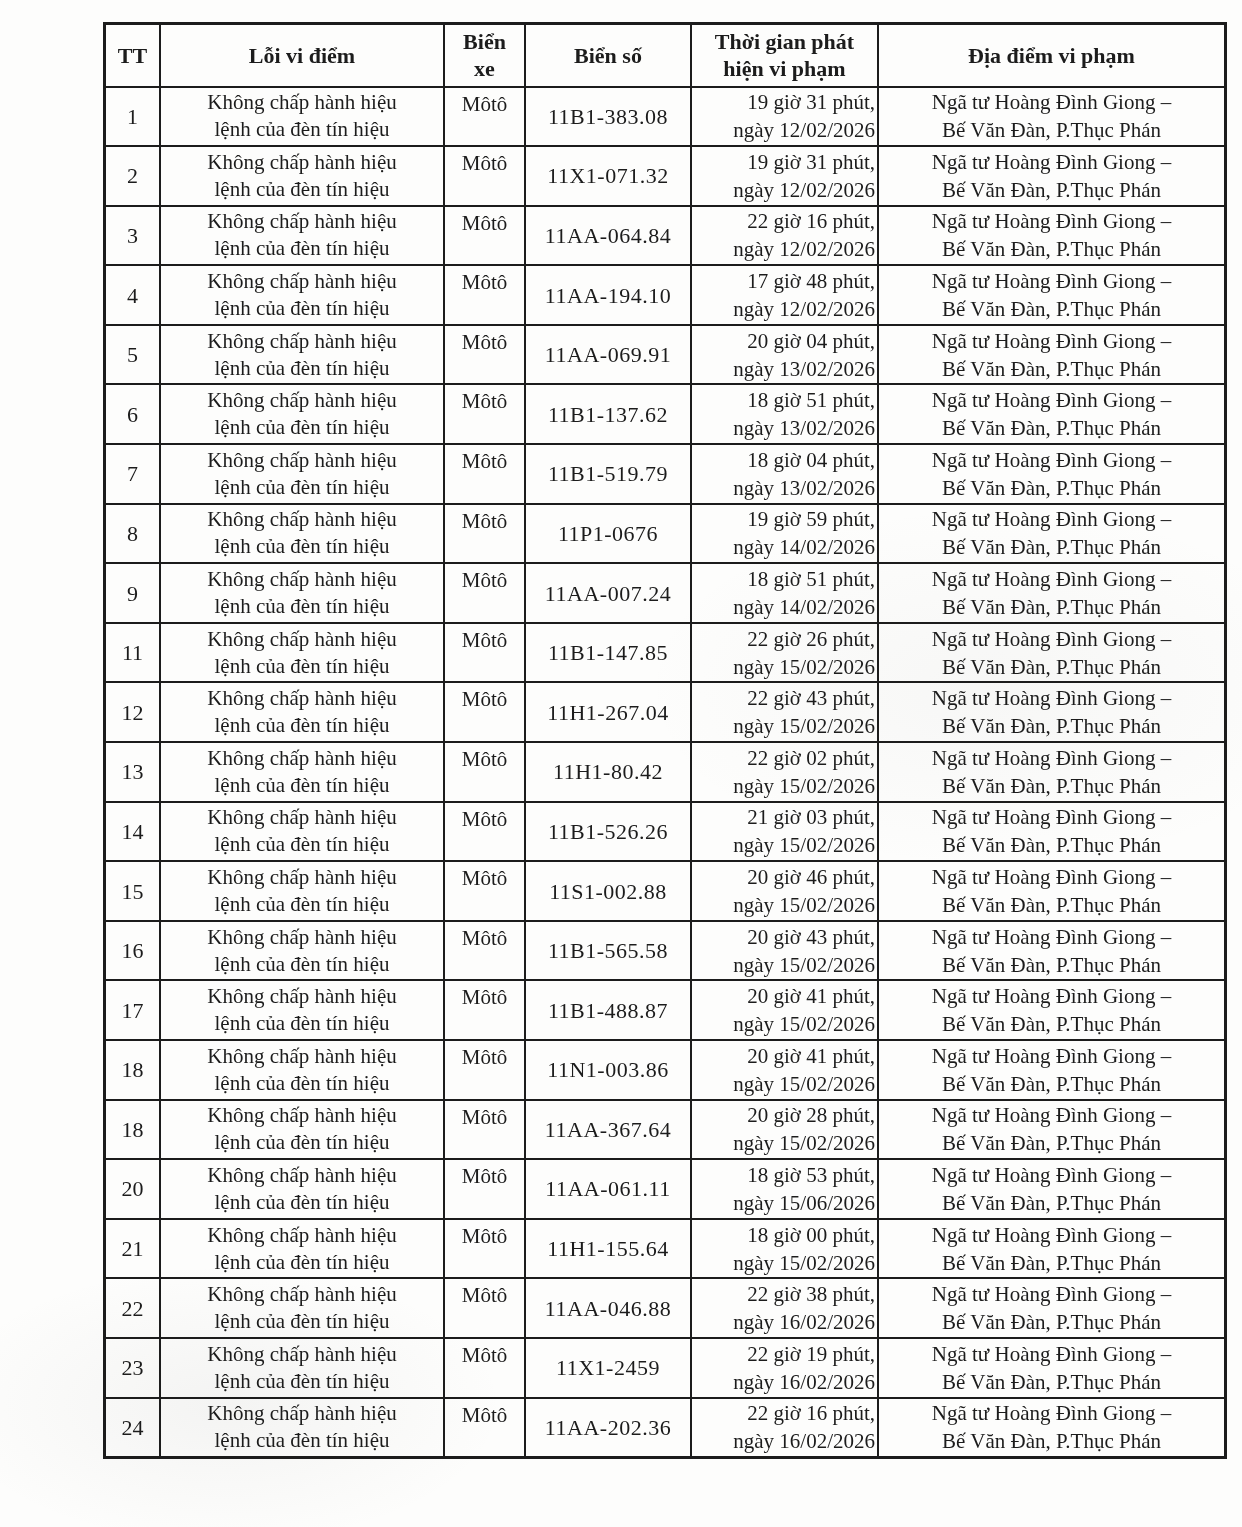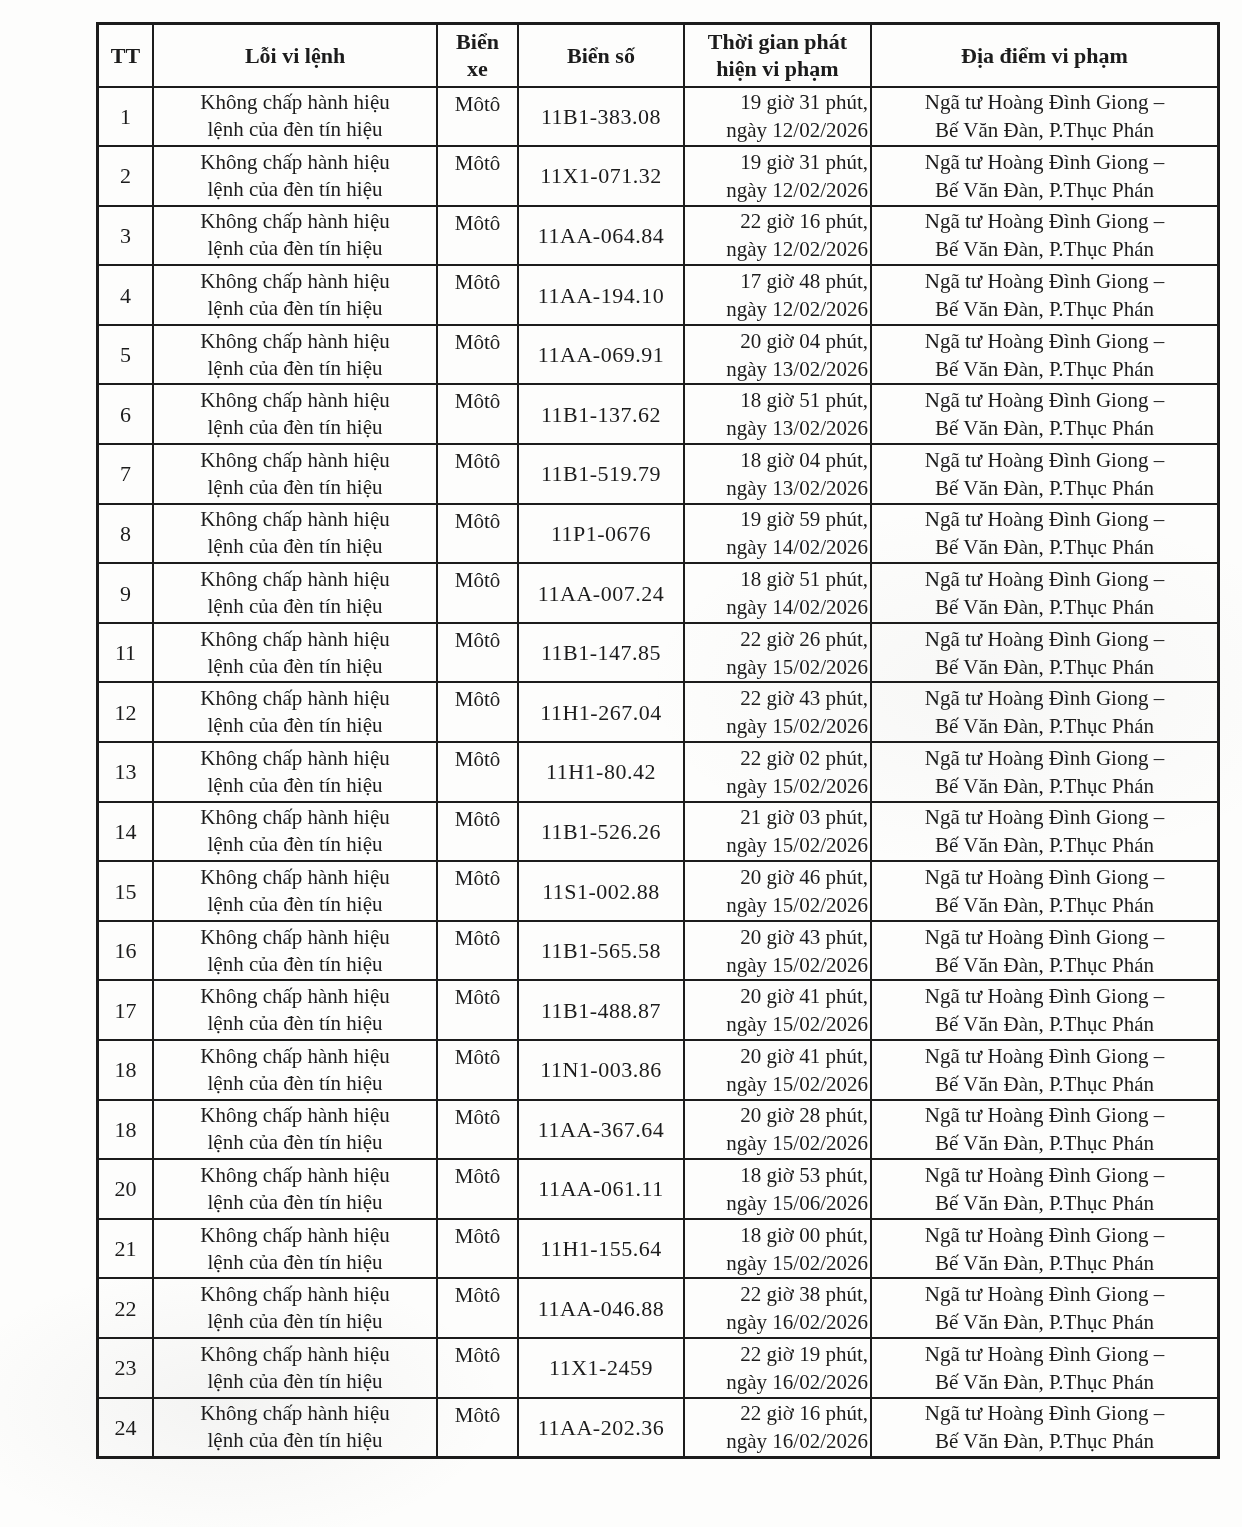--- a/index.html
+++ b/index.html
@@ -14,21 +14,21 @@
     background:
       radial-gradient(ellipse 400px 200px at 18% 92%, rgba(120,120,118,0.07), transparent 70%),
       radial-gradient(ellipse 500px 260px at 80% 45%, rgba(130,130,128,0.05), transparent 70%),
       #fdfdfc;
     overflow: hidden;
     font-family: "Liberation Serif", "DejaVu Serif", serif;
     color: #1c1c1c;
   }
   table.violations {
     position: absolute;
-    left: 96px;
+    left: 103px;
     top: 22px;
     width: 1084px;
     border-collapse: collapse;
     table-layout: fixed;
     border: 3px solid #1c1c1c;
     padding-left: 20px;
   }
   th, td {
     border: 2px solid #1c1c1c;
     white-space: pre-line;
@@ -61,21 +61,21 @@
   td.col-location { line-height: 28px; }
 </style>
 </head>
 <body>
 
 <div class="page">
   <table class="violations">
     <thead>
       <tr id="header-row">
           <th class="col-tt">TT</th>
-          <th class="col-violation">Lỗi vi lệnh</th>
+          <th class="col-violation">Lỗi vi điểm</th>
           <th class="col-vehicle">Biển
 xe</th>
           <th class="col-plate">Biển số</th>
           <th class="col-time">Thời gian phát
 hiện vi phạm</th>
           <th class="col-location">Địa điểm vi phạm</th>
         </tr>
     </thead>
     <tbody id="table-body">
         <tr>

